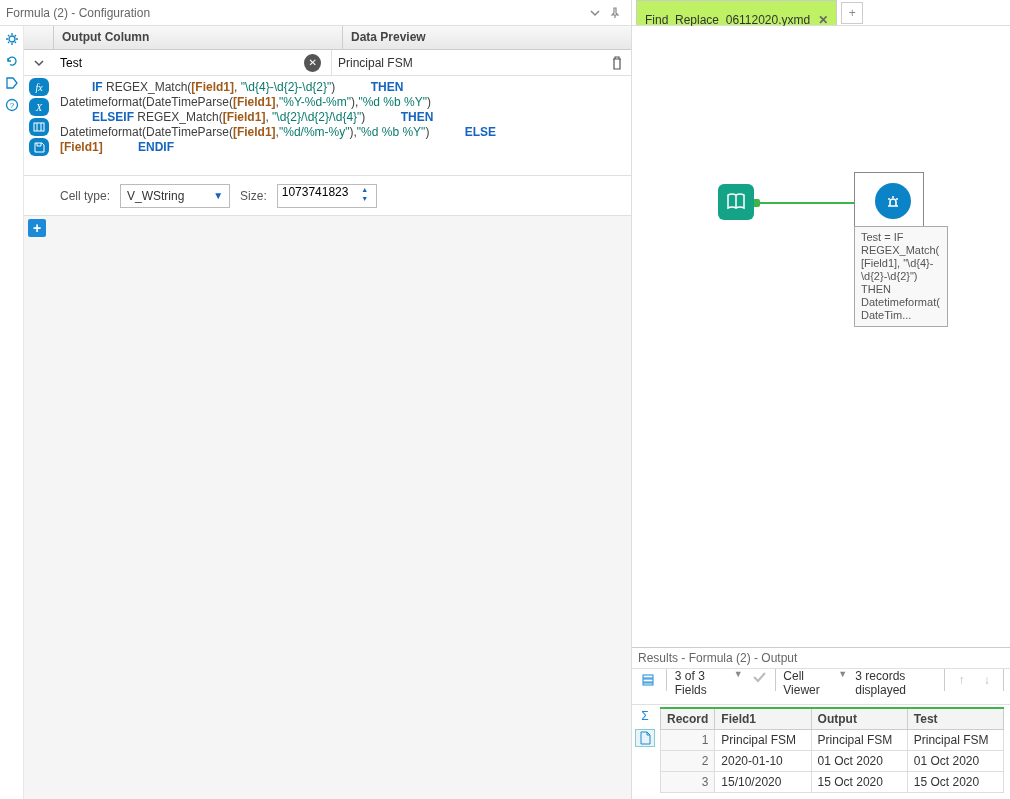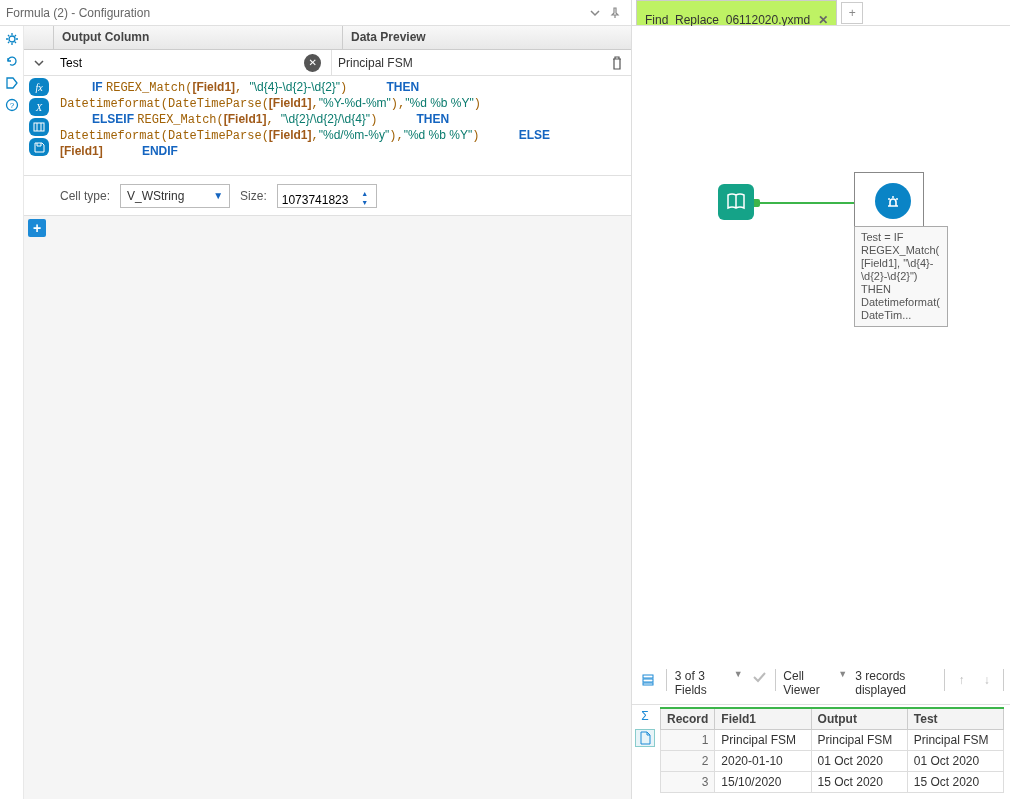--- a/index.html
+++ b/index.html
@@ -30,29 +30,29 @@
 .row-content .cell { flex:1; padding:0 6px; display:flex; align-items:center; height:100%; }
 .row-content .cell input { border:none; outline:none; width:100%; font-size:12px; }
 .row-content .clear-x { width:18px; height:18px; border-radius:50%; background:#555; color:#fff; display:flex; align-items:center; justify-content:center; font-size:10px; cursor:pointer; margin-right:4px;}
 .row-content .trash { width:22px; display:flex; align-items:center; justify-content:center; color:#555; cursor:pointer; padding-right:6px; }
 
 .expr-area { display:flex; background:#fff; min-height:100px; border-bottom:1px solid #e0e0e0; }
 .expr-icons { width:30px; display:flex; flex-direction:column; align-items:center; padding-top:2px; gap:2px; }
 .expr-icons .eib { width:20px; height:18px; background:#0a84c6; border-radius:6px; color:#fff; display:flex; align-items:center; justify-content:center; font-size:10px; cursor:pointer; font-style:italic; font-family: "Times New Roman", serif; }
 .expr-text { flex:1; padding:4px 6px; font-family: Consolas, "Courier New", monospace; font-size:12px; line-height:15px; white-space:pre; overflow:hidden; }
 .kw-blue { color:#1565c0; font-weight:600;margin-left:32px; }
-.fn-black { color:#a16207;font-family:Liberation Mono, monospace; }
+.fn-black { color:#404040; }
 .field-brown { color:#a05a19; font-weight:600; }
 .str-teal { color:#0a7b6e; }
 
 .datatype-row { display:flex; align-items:center; height:40px; background:#fff; padding-left:36px; gap:10px; border-bottom:1px solid #e0e0e0;}
 .datatype-row label { color:#555; }
 .dt-select { width:110px; height:24px; border:1px solid #bbb; display:flex; align-items:center; justify-content:space-between; padding:0 6px; cursor:pointer; }
 .dt-select .arrow { color:#1565c0; font-size:10px; }
-.size-input { width:100px; height:24px; border:1px solid #bbb; display:flex; align-items:flex-end; padding:0 4px; }
+.size-input { width:100px; height:24px; border:1px solid #bbb; display:flex; align-items:flex-start; padding:0 4px; }
 .size-input input { border:none; outline:none; width:70px; font-size:12px; }
 .spinner { display:flex; flex-direction:column; margin-left:auto; }
 .spinner .sp { width:14px; height:9px; display:flex; align-items:center; justify-content:center; font-size:7px; color:#1565c0; cursor:pointer; }
 
 .add-row { height:24px; display:flex; align-items:center; padding-left:4px; }
 .add-btn { width:18px; height:18px; background:#1c8ad6; color:#fff; display:flex; align-items:center; justify-content:center; font-size:14px; font-weight:bold; cursor:pointer; border-radius:2px;}
 
 
 .tab-bar { height:26px; display:flex; align-items:center; border-bottom:1px solid #ddd; padding-left:4px; }
 .tab { height:24px; display:flex; align-items:flex-start; padding:12px 8px; border:1px solid #ccc; border-bottom:none; background:#bef264; font-size:12px; gap:8px; }
@@ -238,20 +238,23 @@
             <circle cx="11" cy="7" r="1" fill="#fff"></circle>
             <circle cx="7" cy="9" r="1" fill="#fff"></circle>
             <circle cx="15" cy="9" r="1" fill="#fff"></circle>
           </svg>
       </div>
     </div>
 
     <div class="node-label" style="left:222px; top:200px;">Test = IF REGEX_Match([Field1], "\d{4}-\d{2}-\d{2}") THEN Datetimeformat(DateTim...</div>
   </div>
 
+  <div class="results-header">
+    <span>Results - Formula (2) - Output</span>
+  </div>
 
   <div class="results-toolbar">
     <div class="res-iconcol" style="flex-direction:row; width:auto; gap:12px; align-items:center;">
       <span class="rib">
           <svg width="14" height="14" viewBox="0 0 14 14">
             <rect x="2" y="2" width="10" height="3" stroke="#1c8ad6" fill="none"></rect>
             <rect x="2" y="6" width="10" height="3" stroke="#1c8ad6" fill="none"></rect>
             <rect x="2" y="10" width="10" height="2" stroke="#1c8ad6" fill="none"></rect>
           </svg>
         </span>

